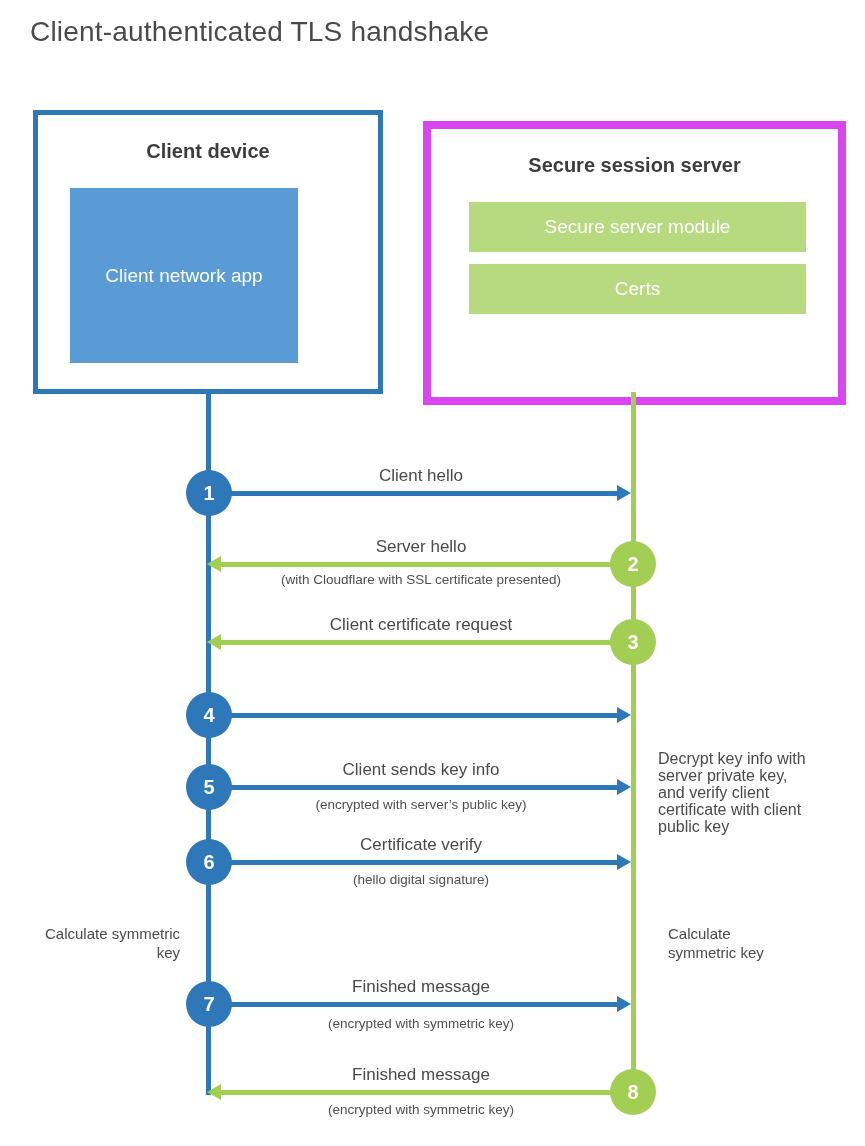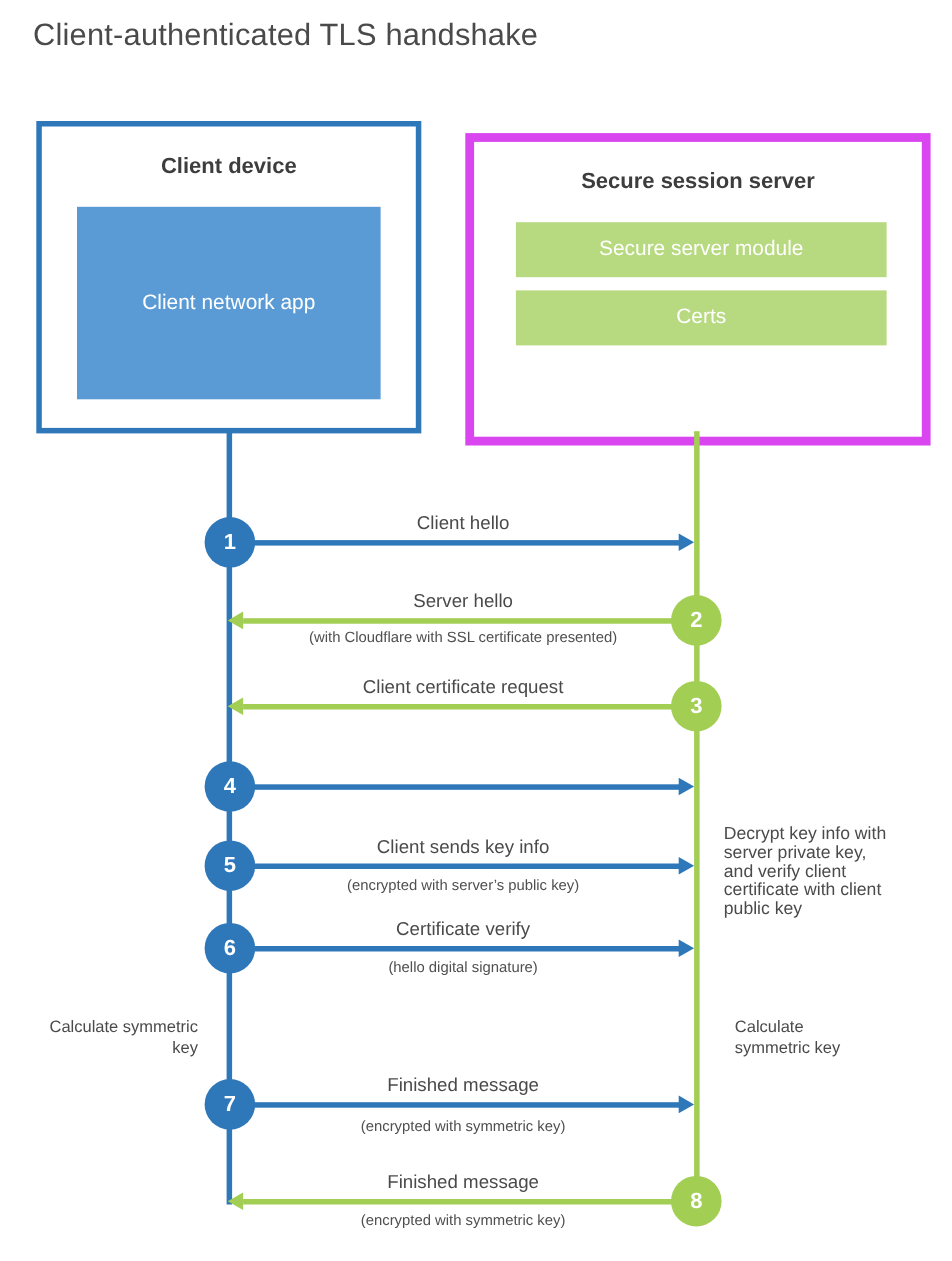--- a/index.html
+++ b/index.html
@@ -10,21 +10,21 @@
   .abs{position:absolute;}
   
   #page-title{left:30px;top:16px;font-size:28px;font-weight:300;color:#4a4a4a;letter-spacing:.2px;}
   
   .actor-box{box-sizing:border-box;background:#fff;}
   #client-box{left:33px;top:110px;width:350px;height:284px;border:5px solid #2e78ba;}
   #server-box{left:423px;top:110px;width:423px;height:284px;border:8px solid #d946ef;margin-top:11px;}
   .actor-title{margin-top:25px;text-align:center;font-size:20px;font-weight:bold;color:#3d3d3d;}
   #client-app{left:32px;top:73px;width:276px;height:175px;background:#5b9bd5;color:#fff;
     display:flex;align-items:center;justify-content:center;text-align:center;
-    font-size:19px;line-height:26px;padding:0 58px;box-sizing:content-box;width:160px;}
+    font-size:19px;line-height:26px;padding:0 34px;box-sizing:content-box;width:160px;}
   .server-bar{left:38px;width:337px;height:50px;background:#b7d97f;color:#fff;
     display:flex;align-items:center;justify-content:center;font-size:19px;}
   #server-bar-0{top:73px;} #server-bar-1{top:135px;text-align:center;} #server-bar-2{top:197px;}
   
   .vline{width:5px;z-index:1;}
   #client-line{left:206px;top:391px;height:704px;background:#2e78ba;}
   #server-line{left:631px;top:392px;height:722px;background:#a2ce53;}
   
   .circle{width:46px;height:46px;border-radius:50%;color:#fff;font-weight:bold;font-size:20px;
     display:flex;align-items:center;justify-content:center;z-index:6;}

